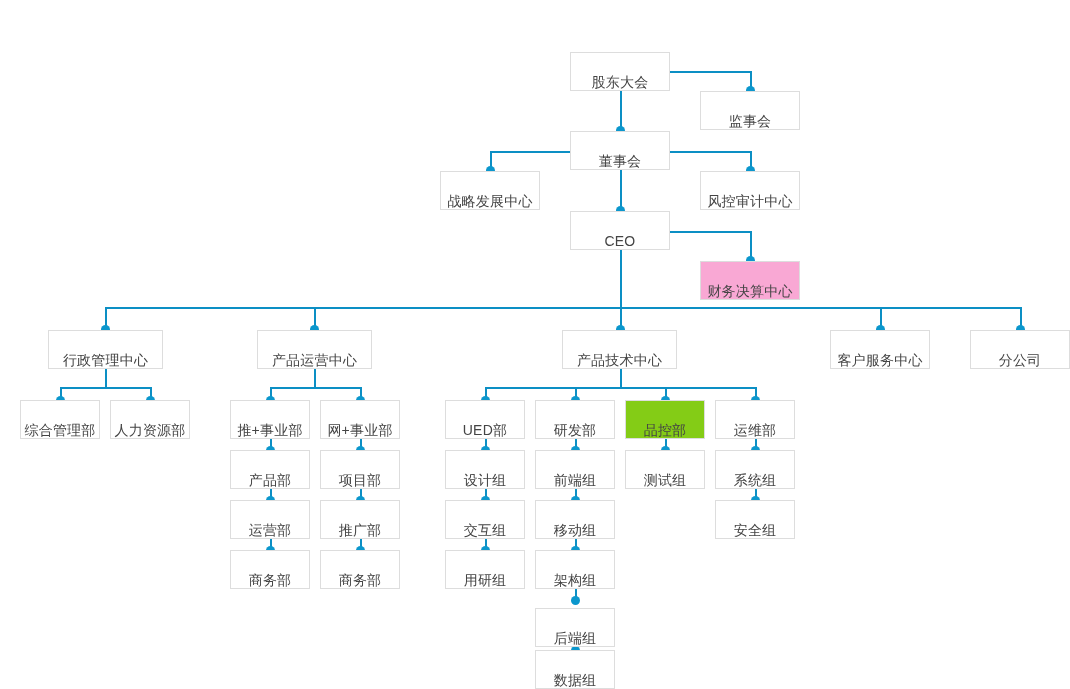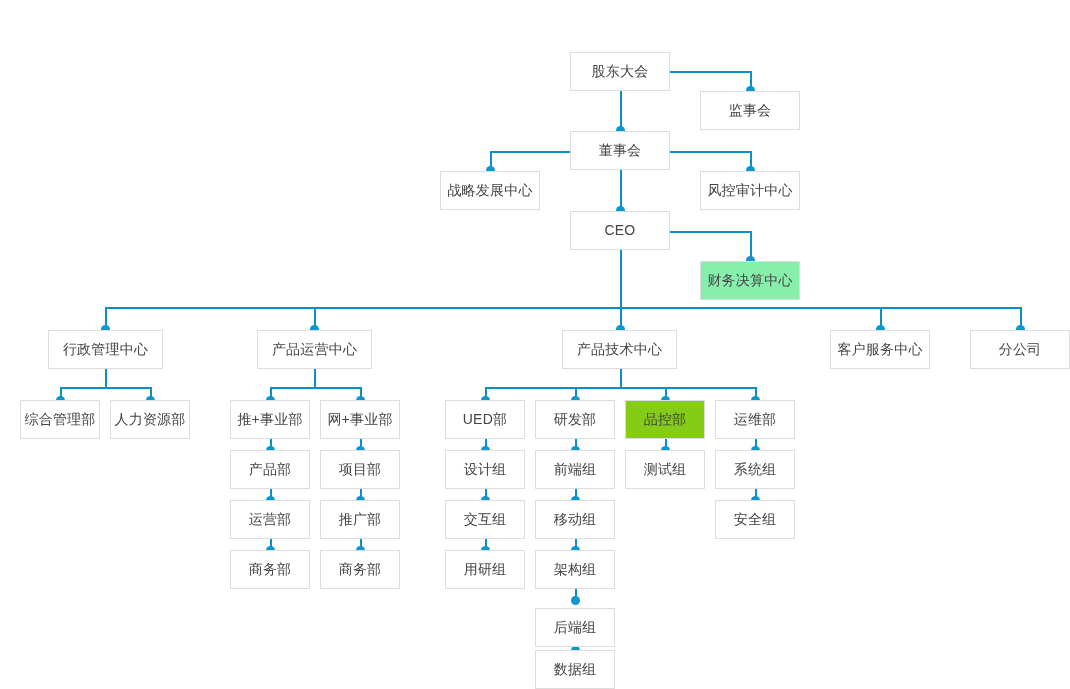--- a/index.html
+++ b/index.html
@@ -19,21 +19,21 @@
   }
   .node {
     position: absolute;
     box-sizing: border-box;
     border: 1px solid #dddddd;
     background: #ffffff;
     color: #444444;
     font-size: 14px;
     line-height: 1.1;
     display: flex;
-    align-items: center;
+    align-items: flex-end;
     justify-content: center;
     text-align: center;
     letter-spacing: 0.2px;
     white-space: nowrap;
   }
   .node-label {
     display: block;
   }
   .edge-h, .edge-v {
     position: absolute;
@@ -153,21 +153,21 @@
       </div>
       <div class="node" style="left: 440px; top: 171px; width: 100px; height: 39px; border-color: rgb(221, 221, 221); background: rgb(255, 255, 255); color: rgb(68, 68, 68);">
         <span class="node-label">战略发展中心</span>
       </div>
       <div class="node" style="left: 700px; top: 171px; width: 100px; height: 39px; border-color: rgb(221, 221, 221); background: rgb(255, 255, 255); color: rgb(68, 68, 68);">
         <span class="node-label">风控审计中心</span>
       </div>
       <div class="node" style="left: 570px; top: 211px; width: 100px; height: 39px; border-color: rgb(221, 221, 221); background: rgb(255, 255, 255); color: rgb(68, 68, 68);">
         <span class="node-label">CEO</span>
       </div>
-      <div class="node" style="left: 700px; top: 261px; width: 100px; height: 39px; border-color: rgb(221, 221, 221); background: #86efac; color: rgb(68, 68, 68);">
+      <div class="node" style="left: 700px; top: 261px; width: 100px; height: 39px; border-color: rgb(221, 221, 221); background: #f9a8d4; color: rgb(68, 68, 68);">
         <span class="node-label">财务决算中心</span>
       </div>
       <div class="node" style="left: 48px; top: 330px; width: 115px; height: 39px; border-color: rgb(221, 221, 221); background: rgb(255, 255, 255); color: #404040;">
         <span class="node-label">行政管理中心</span>
       </div>
       <div class="node" style="left: 257px; top: 330px; width: 115px; height: 39px; border-color: rgb(221, 221, 221); background: rgb(255, 255, 255); color: rgb(68, 68, 68);">
         <span class="node-label">产品运营中心</span>
       </div>
       <div class="node" style="left: 562px; top: 330px; width: 115px; height: 39px; border-color: rgb(221, 221, 221); background: rgb(255, 255, 255); color: rgb(68, 68, 68);">
         <span class="node-label">产品技术中心</span>

